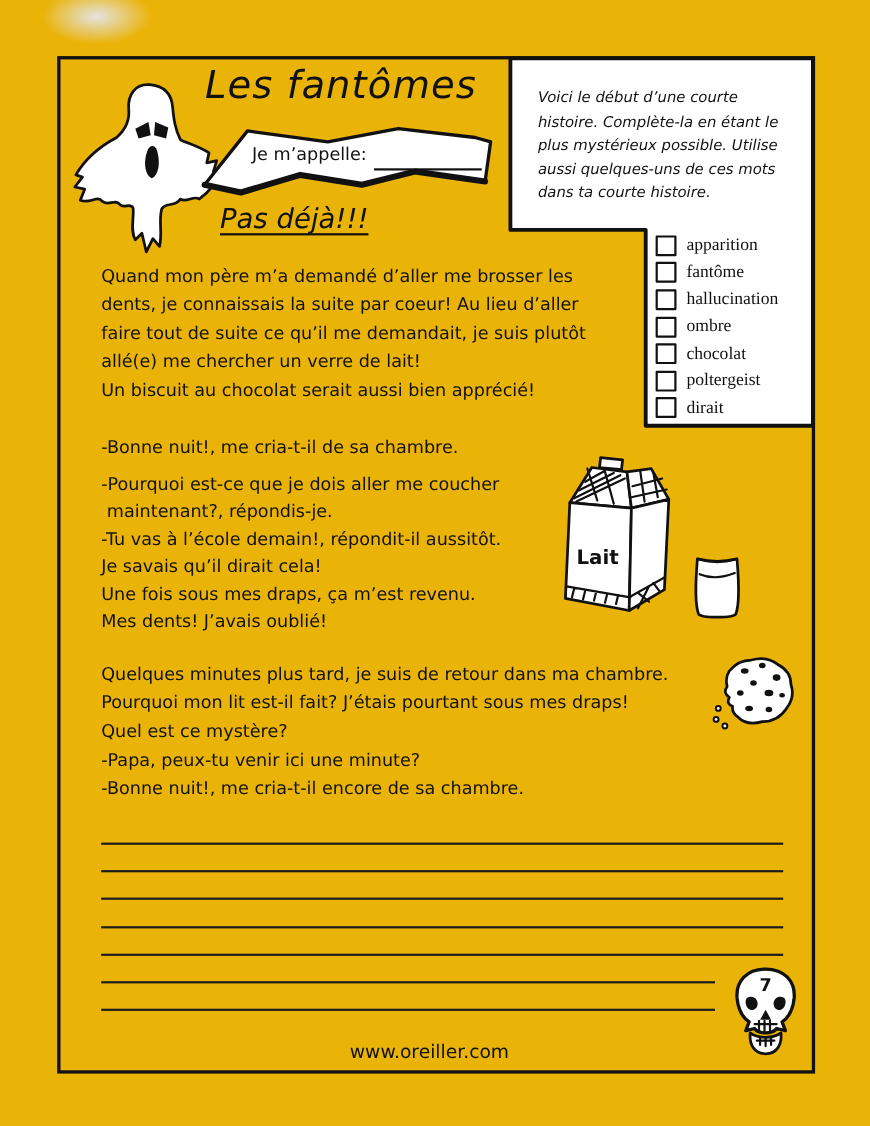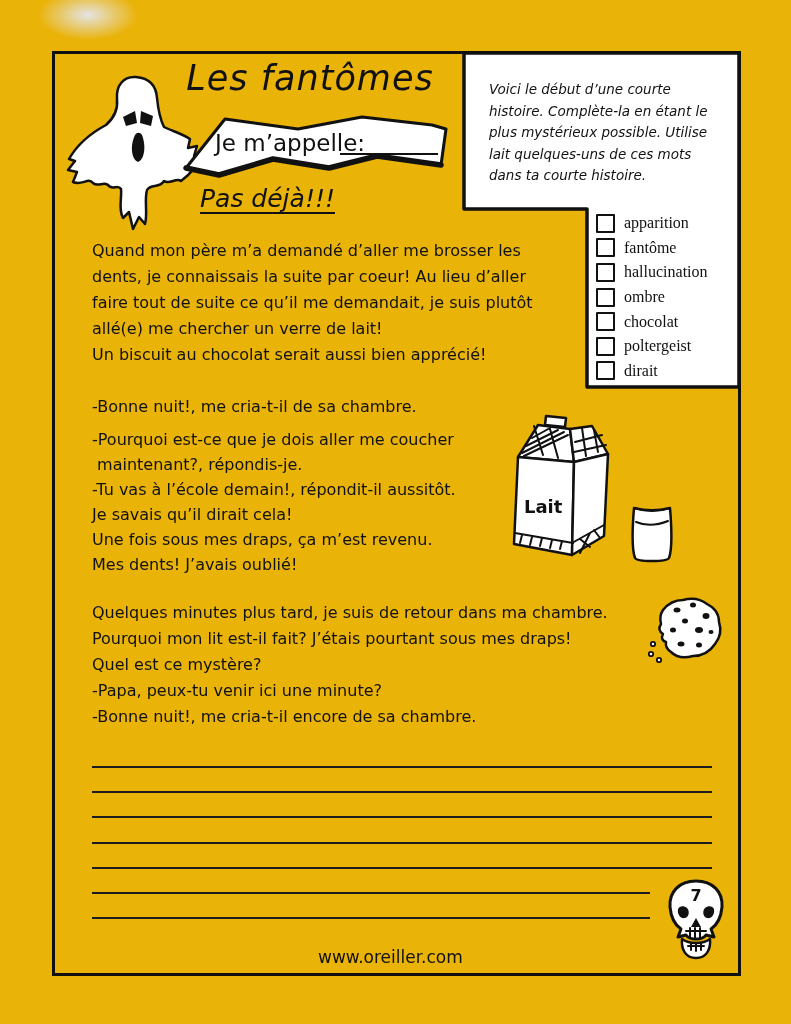--- a/index.html
+++ b/index.html
@@ -6,21 +6,21 @@
   .page{
     position:relative;width:791px;height:1024px;background:#eab308;
     font-family:"DejaVu Sans",sans-serif;color:#111;overflow:hidden;
   }
   .abs{position:absolute;}
   .smudge{left:38px;top:-10px;width:100px;height:50px;
     background:radial-gradient(closest-side,#e3e3e3,transparent);border-radius:50%;}
   .page-border{left:52px;top:51px;width:683px;height:919px;border:3px solid #111;}
   .title{left:145px;top:58px;width:330px;text-align:center;
     font-size:35px;font-style:italic;letter-spacing:1px;}
-  .name-label{left:215px;top:130px;font-size:23px;}
+  .name-label{left:229px;top:130px;font-size:16px;}
   .name-line{left:340px;top:153px;width:98px;border-top:2.5px solid #111;}
   .heading{left:200px;top:184px;width:210px;font-size:25px;font-style:italic;
     text-decoration:underline;text-decoration-thickness:2px;text-underline-offset:5px;}
   .instr{left:489px;top:79px;width:246px;font-size:13.5px;font-style:italic;
     line-height:21.5px;white-space:pre-line;}
   .wordlist{left:596px;top:211px;width:140px;}
   .wl-row{display:flex;align-items:center;height:24.6px;}
   .wl-box{width:15px;height:15px;border:2.5px solid #111;background:#fff;
     margin-right:9px;flex:0 0 auto;border-radius:1px;}
   .wl-label{font-size:16px;white-space:nowrap;font-family:Liberation Serif, serif;}
@@ -69,21 +69,21 @@
     <path fill="none" stroke="#111" stroke-width="5.5" stroke-linecap="round" stroke-linejoin="round" d="M6 62 L39 69 L93 53 L149 62 L197 50 L261 59"></path>
   </svg>
   <div class="abs name-label">Je m’appelle:</div>
   <div class="abs name-line"></div>
 
   <div class="abs heading">Pas déjà!!!</div>
 
   <div class="abs instr">Voici le début d’une courte
 histoire. Complète-la en étant le
 plus mystérieux possible. Utilise
-lait quelques-uns de ces mots
+aussi quelques-uns de ces mots
 dans ta courte histoire.</div>
 
   <div class="abs wordlist">
     <div class="wl-row">
       <span class="wl-box"></span>
       <span class="wl-label">apparition</span>
     </div>
     <div class="wl-row">
       <span class="wl-box"></span>
       <span class="wl-label">fantôme</span>

